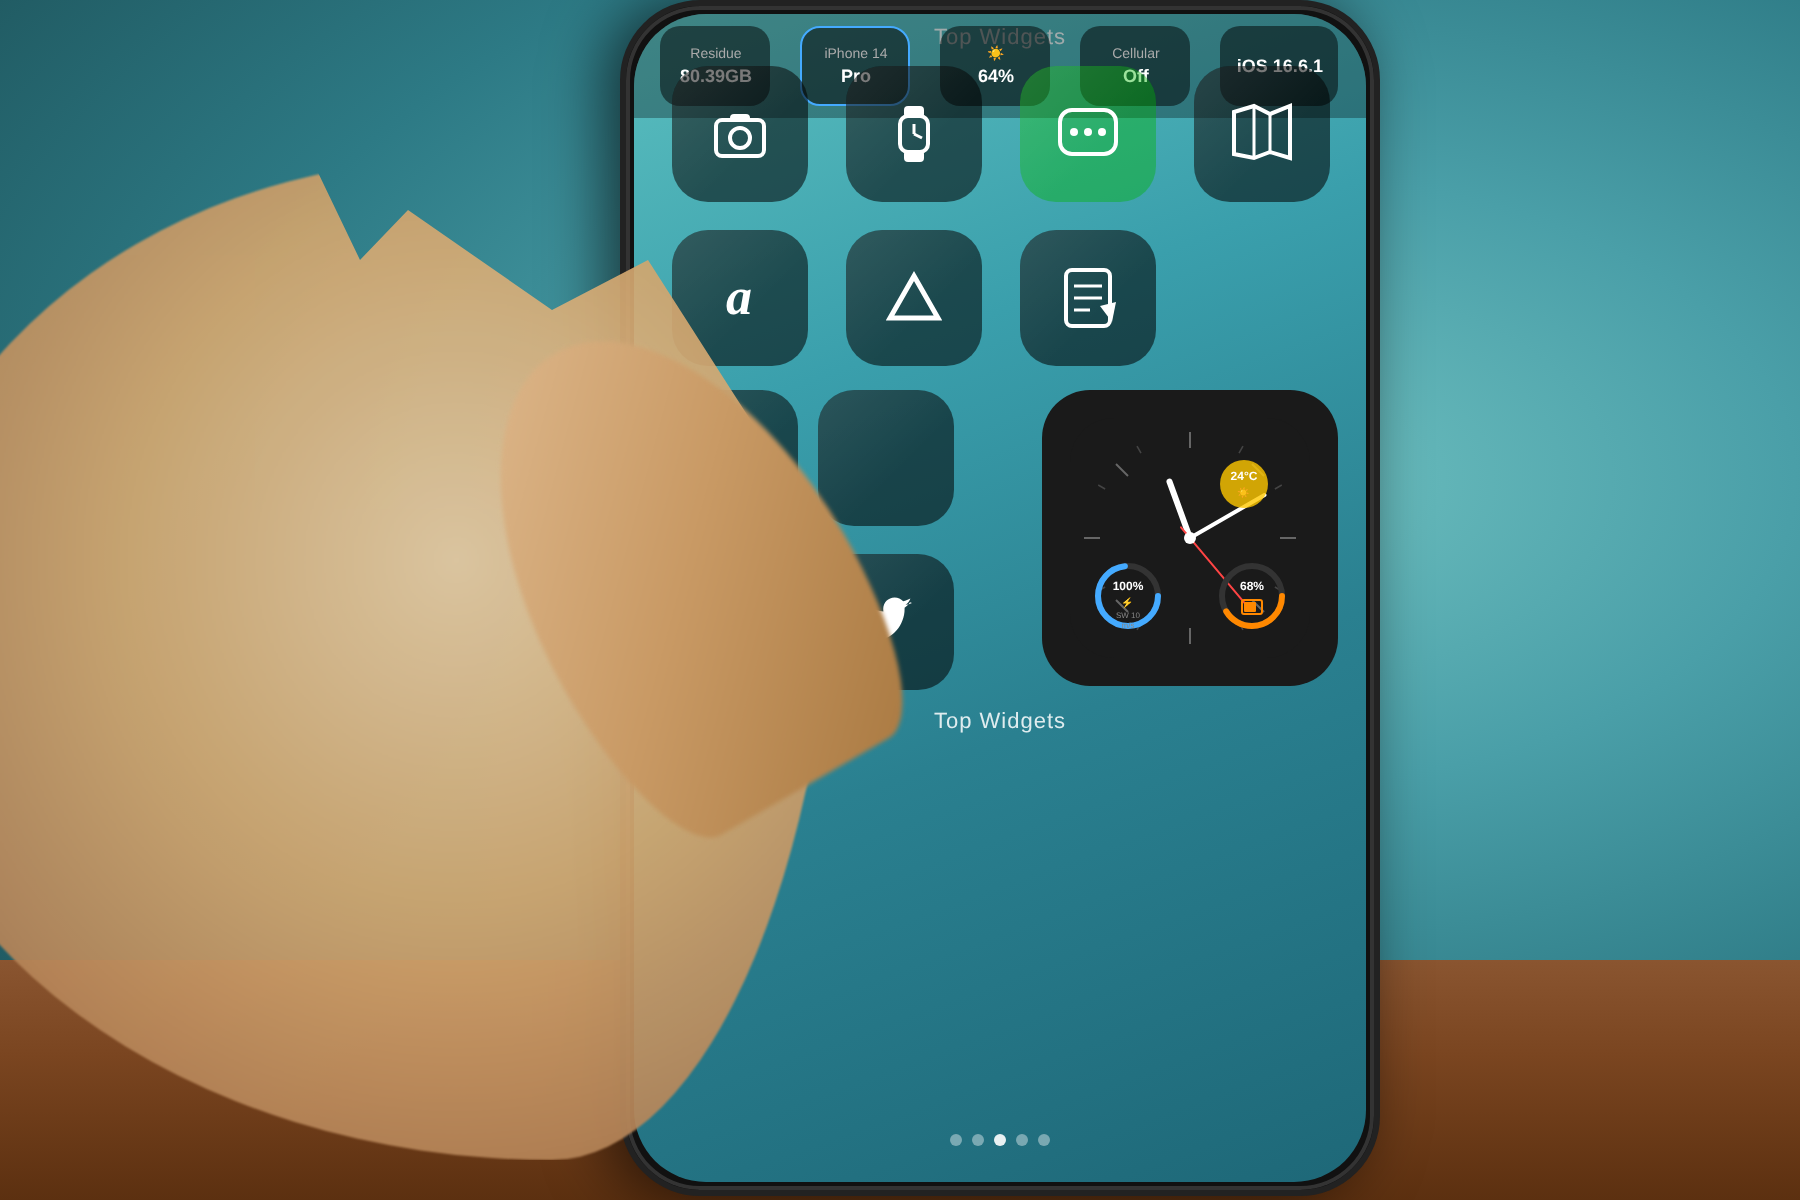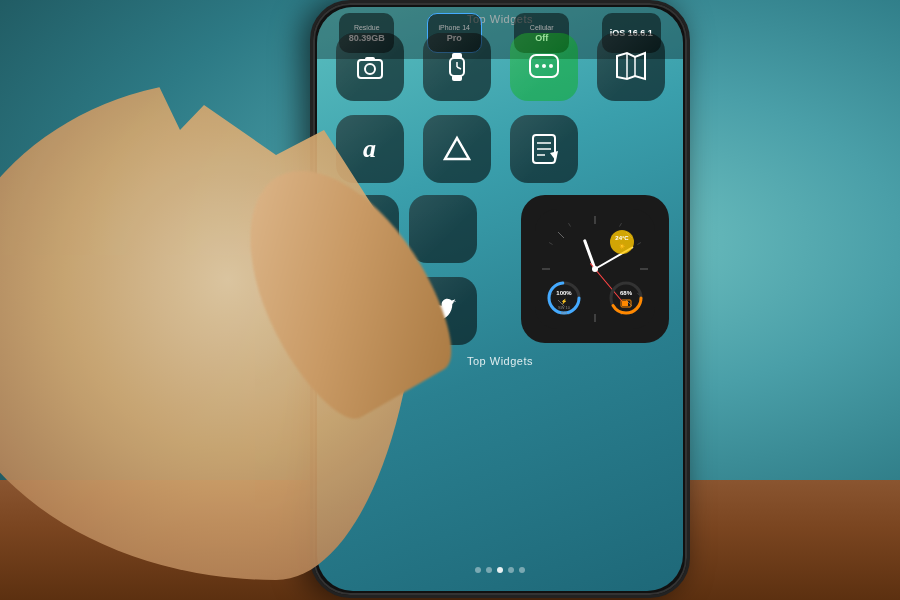--- a/index.html
+++ b/index.html
@@ -237,20 +237,24 @@
   <div class="phone-screen">
 
     <div class="status-bar-area">
       <div class="status-chip">
         <span class="chip-title">Residue</span>
         <span class="chip-value">80.39GB</span>
       </div>
       <div class="status-chip active">
         <span class="chip-title">iPhone 14</span>
         <span class="chip-value">Pro</span>
+      </div>
+      <div class="status-chip">
+        <span class="chip-title">☀️</span>
+        <span class="chip-value">64%</span>
       </div>
       <div class="status-chip">
         <span class="chip-title">Cellular</span>
         <span class="chip-value">Off</span>
       </div>
       <div class="status-chip">
         <span class="chip-value">iOS 16.6.1</span>
       </div>
     </div>
 

